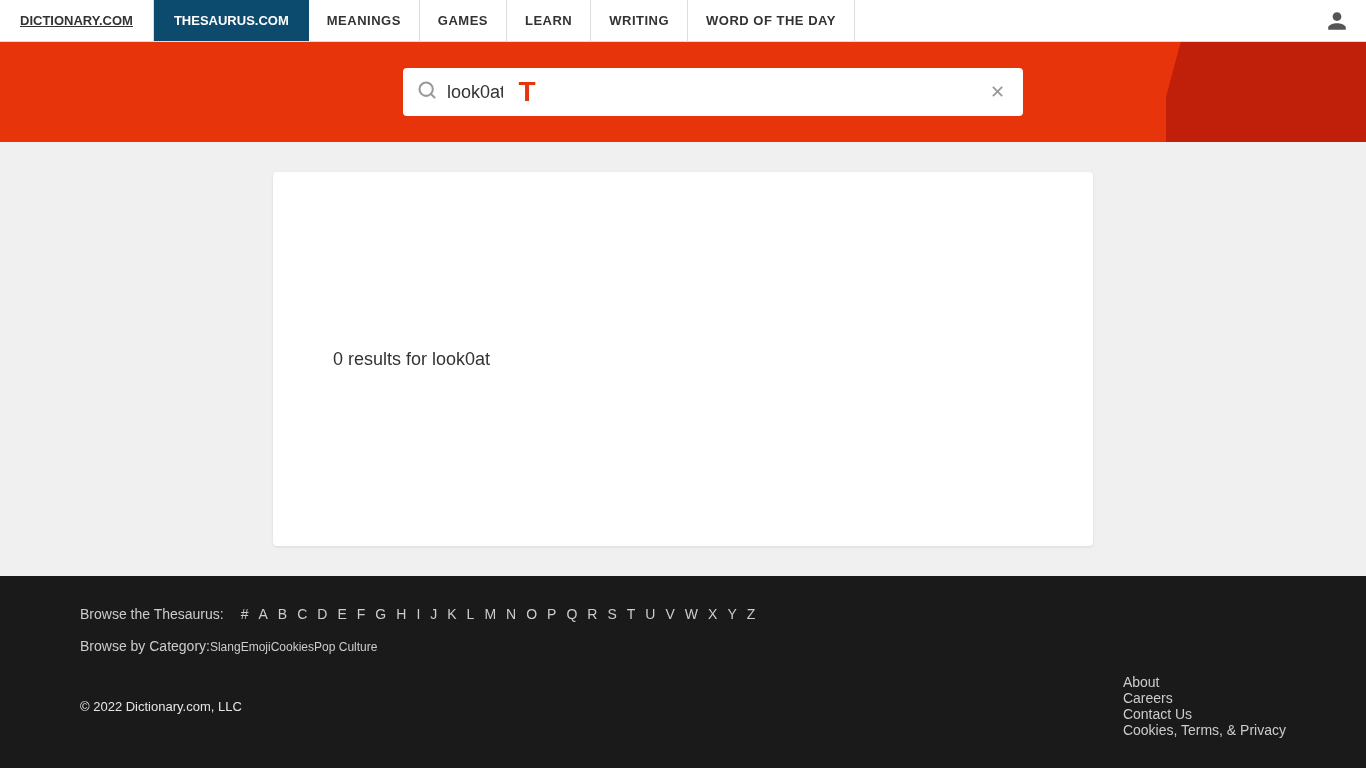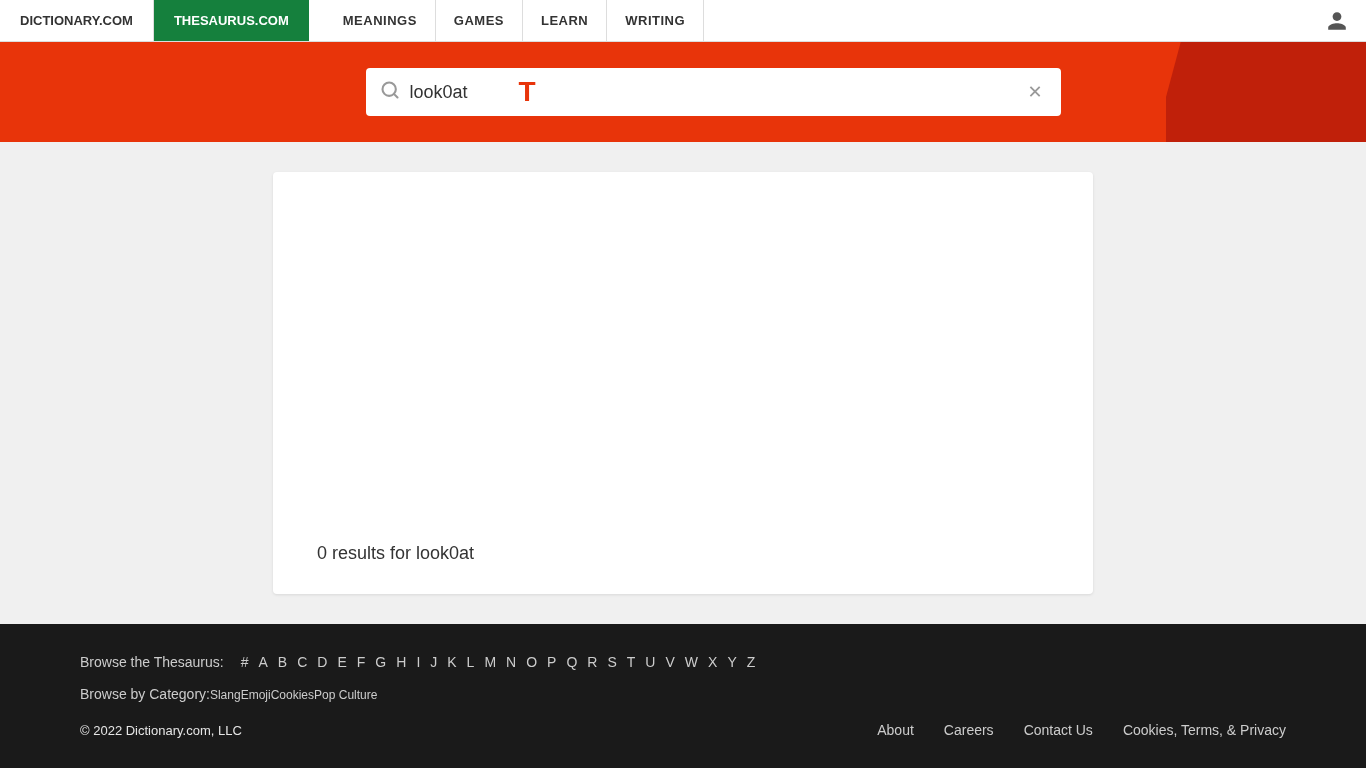--- a/index.html
+++ b/index.html
@@ -17,38 +17,38 @@
       display: flex;
       align-items: center;
       padding: 0 20px;
       font-size: 13px;
       font-weight: bold;
       color: #333;
       border-right: 1px solid #ddd;
       cursor: pointer;
       min-width: 130px;
       justify-content: center;
+      text-decoration: underline;
     }
     .top-nav-thesaurus {
       display: flex;
       align-items: center;
       padding: 0 20px;
       font-size: 13px;
       font-weight: bold;
       color: #fff;
-      background: #15803d;
+      background: #0c4a6e;
       cursor: pointer;
       min-width: 140px;
       justify-content: center;
     }
     .top-nav-links {
       display: flex;
       align-items: center;
       flex: 1;
-      padding-left: 16px;
     }
     .top-nav-link {
       display: flex;
       align-items: center;
       padding: 0 18px;
       height: 100%;
       font-size: 13px;
       font-weight: bold;
       color: #333;
       cursor: pointer;
@@ -92,21 +92,21 @@
       align-items: center;
       justify-content: center;
       clip-path: polygon(0 0, 100% 0, 100% 80%, 50% 100%, 0 80%);
       border-radius: 3px;
     }
     .search-bar {
       display: flex;
       align-items: center;
       background: #fff;
       border-radius: 4px;
-      width: 695px;
+      width: 620px;
       height: 48px;
       padding: 0 14px;
       margin-left: 60px;
     }
     .search-icon-wrap {
       color: #999;
       font-size: 18px;
       margin-right: 10px;
     }
     .search-input {
@@ -131,22 +131,22 @@
       justify-content: center;
       padding: 30px 20px;
       background: #f0f0f0;
     }
     .results-card {
       background: #fff;
       border-radius: 4px;
       width: 820px;
       min-height: 80px;
       display: flex;
-      align-items: flex-end;
-      padding: 30px 44px;
+      align-items: center;
+      padding: 30px 60px;
       box-shadow: 0 1px 3px rgba(0,0,0,0.1);
     }
     .results-text {
       font-size: 18px;
       color: #333;
       font-weight: normal;
     }
 
     
     .footer {
@@ -193,21 +193,21 @@
       align-items: center;
       justify-content: space-between;
       margin-top: 10px;
     }
     .footer-copyright {
       font-size: 13px;
       color: #e5e5e5;
     }
     .footer-links {
       display: flex;
-      gap: 30px;
+      flex-direction: column;
     }
     .footer-link {
       font-size: 14px;
       color: #ccc;
       cursor: pointer;
       text-decoration: none;
     }
 
     
     .header-decor {
@@ -240,20 +240,21 @@
 <body>
 
 <nav class="top-nav">
   <div class="top-nav-dictionary">DICTIONARY.COM</div>
   <div class="top-nav-thesaurus">THESAURUS.COM</div>
   <div class="top-nav-links">
     <div class="top-nav-link">MEANINGS</div>
     <div class="top-nav-link">GAMES</div>
     <div class="top-nav-link">LEARN</div>
     <div class="top-nav-link">WRITING</div>
+    <div class="top-nav-link">WORD OF THE DAY</div>
   </div>
   <div class="top-nav-user">
     <svg class="user-icon-svg" viewBox="0 0 24 24" xmlns="http://www.w3.org/2000/svg">
       <path d="M12 12c2.7 0 4.8-2.1 4.8-4.8S14.7 2.4 12 2.4 7.2 4.5 7.2 7.2 9.3 12 12 12zm0 2.4c-3.2 0-9.6 1.6-9.6 4.8v2.4h19.2v-2.4c0-3.2-6.4-4.8-9.6-4.8z"></path>
     </svg>
   </div>
 </nav>
 
 <header class="header-bar">
   <div class="header-decor"></div>

